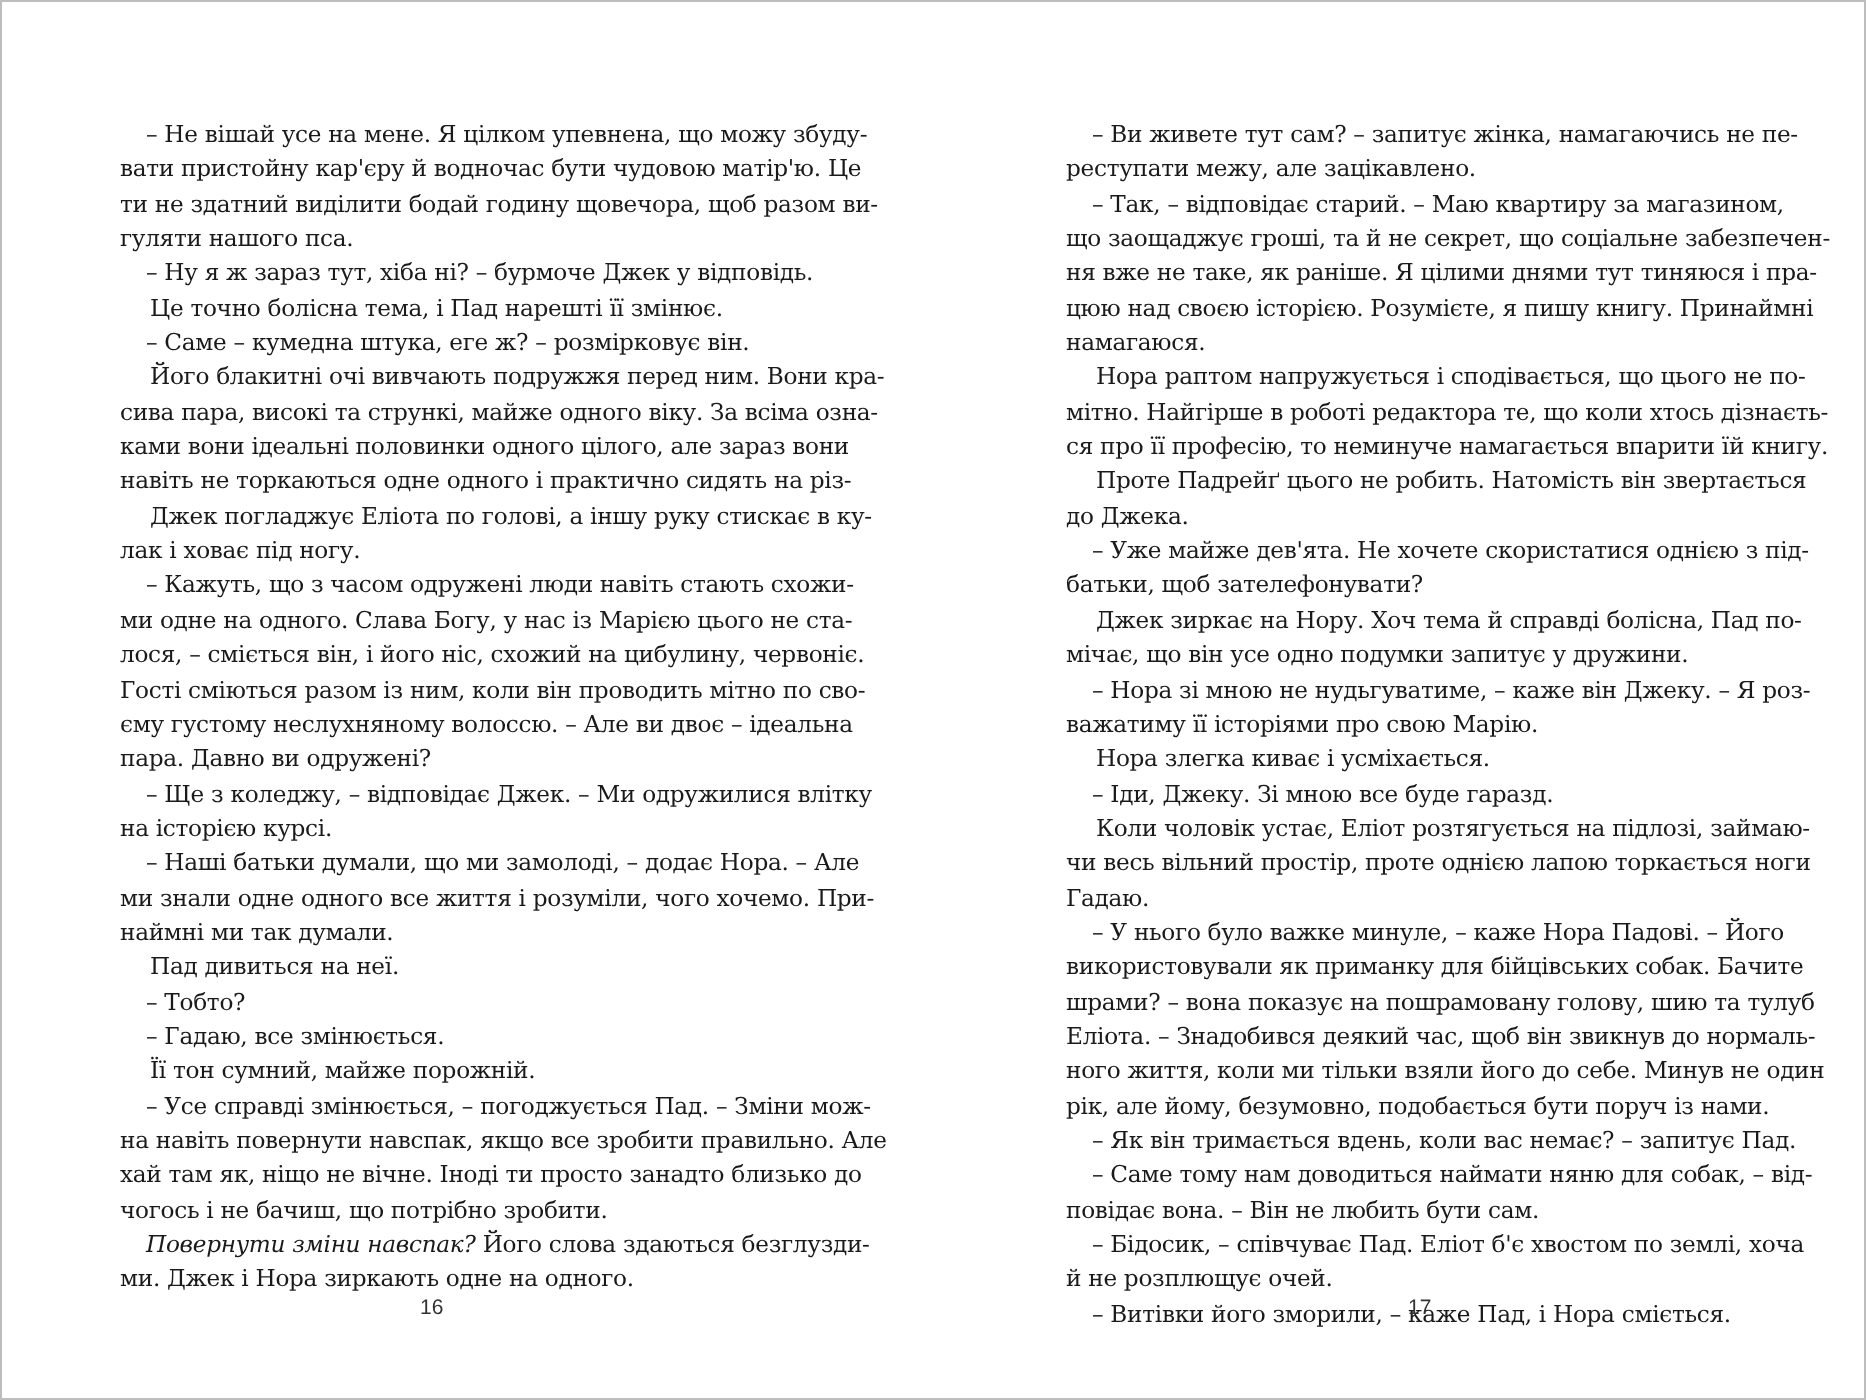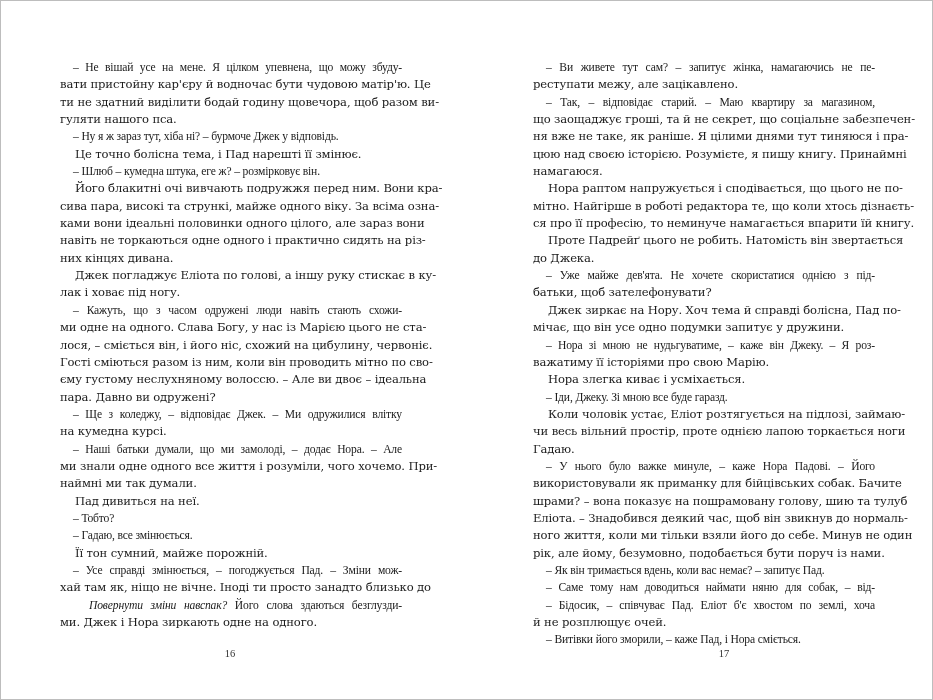--- a/index.html
+++ b/index.html
@@ -18,68 +18,69 @@
   }
   .page.left { left: 60px; }
   .page.right { left: 533px; }
   .line {
     height: 17.35px; line-height: 17.35px;
     font-size: 11.6px; white-space: nowrap;
     text-align: justify; text-align-last: justify;
     letter-spacing: -0.15px;
   }
   .line.last { text-align-last: left; }
-  .line.ind { padding-left: 13px; font-family: Liberation Serif, serif; }
+  .line.ind { padding-left: 13px; }
   .line.ind2 { padding-left: 15px; }
-  .line i { font-style: italic; margin-left: 16px; }
+  .line i { font-style: italic; }
   .pnum {
-    position: absolute; top: 648px; width: 40px; text-align: center;
-    font-family: Liberation Serif, serif;
+    position: absolute; top: 648px; width: 40px; 
+    font-family: Liberation Sans, sans-serif;
     font-size: 10.5px; color: #333;
   }
   .pnum.left { left: 210px; }
   .pnum.right { left: 704px; }
 </style>
 </head>
 <body>
 
 <div class="frame"></div>
 
 <div class="page left" id="left-page">
     <div class="line ind">– Не вішай усе на мене. Я цілком упевнена, що можу збуду-</div>
     <div class="line">вати пристойну кар'єру й водночас бути чудовою матір'ю. Це</div>
     <div class="line">ти не здатний виділити бодай годину щовечора, щоб разом ви-</div>
     <div class="line last">гуляти нашого пса.</div>
     <div class="line ind last">– Ну я ж зараз тут, хіба ні? – бурмоче Джек у відповідь.</div>
     <div class="line ind2 last">Це точно болісна тема, і Пад нарешті її змінює.</div>
-    <div class="line ind last">– Шлюб – кумедна штука, еге ж? – розмірковує він.</div>
+    <div class="line ind last">– Саме – кумедна штука, еге ж? – розмірковує він.</div>
     <div class="line ind2">Його блакитні очі вивчають подружжя перед ним. Вони кра-</div>
     <div class="line">сива пара, високі та стрункі, майже одного віку. За всіма озна-</div>
     <div class="line">ками вони ідеальні половинки одного цілого, але зараз вони</div>
     <div class="line">навіть не торкаються одне одного і практично сидять на різ-</div>
-    <div class="line last">них кінцях дивана.</div>
     <div class="line ind2">Джек погладжує Еліота по голові, а іншу руку стискає в ку-</div>
     <div class="line last">лак і ховає під ногу.</div>
     <div class="line ind">– Кажуть, що з часом одружені люди навіть стають схожи-</div>
     <div class="line">ми одне на одного. Слава Богу, у нас із Марією цього не ста-</div>
     <div class="line">лося, – сміється він, і його ніс, схожий на цибулину, червоніє.</div>
     <div class="line">Гості сміються разом із ним, коли він проводить мітно по сво-</div>
     <div class="line">єму густому неслухняному волоссю. – Але ви двоє – ідеальна</div>
     <div class="line last">пара. Давно ви одружені?</div>
     <div class="line ind">– Ще з коледжу, – відповідає Джек. – Ми одружилися влітку</div>
-    <div class="line last">на кумедна курсі.</div>
+    <div class="line last">на історією курсі.</div>
     <div class="line ind">– Наші батьки думали, що ми замолоді, – додає Нора. – Але</div>
     <div class="line">ми знали одне одного все життя і розуміли, чого хочемо. При-</div>
     <div class="line last">наймні ми так думали.</div>
     <div class="line ind2 last">Пад дивиться на неї.</div>
     <div class="line ind last">– Тобто?</div>
     <div class="line ind last">– Гадаю, все змінюється.</div>
     <div class="line ind2 last">Її тон сумний, майже порожній.</div>
     <div class="line ind">– Усе справді змінюється, – погоджується Пад. – Зміни мож-</div>
+    <div class="line">на навіть повернути навспак, якщо все зробити правильно. Але</div>
     <div class="line">хай там як, ніщо не вічне. Іноді ти просто занадто близько до</div>
+    <div class="line last">чогось і не бачиш, що потрібно зробити.</div>
     <div class="line ind"><i>Повернути зміни навспак?</i><span> Його слова здаються безглузди-</span></div>
     <div class="line last">ми. Джек і Нора зиркають одне на одного.</div>
   </div>
 <div class="pnum left">16</div>
 
 <div class="page right" id="right-page">
     <div class="line ind">– Ви живете тут сам? – запитує жінка, намагаючись не пе-</div>
     <div class="line last">реступати межу, але зацікавлено.</div>
     <div class="line ind">– Так, – відповідає старий. – Маю квартиру за магазином,</div>
     <div class="line">що заощаджує гроші, та й не секрет, що соціальне забезпечен-</div>
@@ -103,17 +104,18 @@
     <div class="line">чи весь вільний простір, проте однією лапою торкається ноги</div>
     <div class="line last">Гадаю.</div>
     <div class="line ind">– У нього було важке минуле, – каже Нора Падові. – Його</div>
     <div class="line">використовували як приманку для бійцівських собак. Бачите</div>
     <div class="line">шрами? – вона показує на пошрамовану голову, шию та тулуб</div>
     <div class="line">Еліота. – Знадобився деякий час, щоб він звикнув до нормаль-</div>
     <div class="line">ного життя, коли ми тільки взяли його до себе. Минув не один</div>
     <div class="line last">рік, але йому, безумовно, подобається бути поруч із нами.</div>
     <div class="line ind last">– Як він тримається вдень, коли вас немає? – запитує Пад.</div>
     <div class="line ind">– Саме тому нам доводиться наймати няню для собак, – від-</div>
+    <div class="line last">повідає вона. – Він не любить бути сам.</div>
     <div class="line ind">– Бідосик, – співчуває Пад. Еліот б'є хвостом по землі, хоча</div>
     <div class="line last">й не розплющує очей.</div>
     <div class="line ind last">– Витівки його зморили, – каже Пад, і Нора сміється.</div>
   </div>
 <div class="pnum right">17</div>
 
 </body></html>

